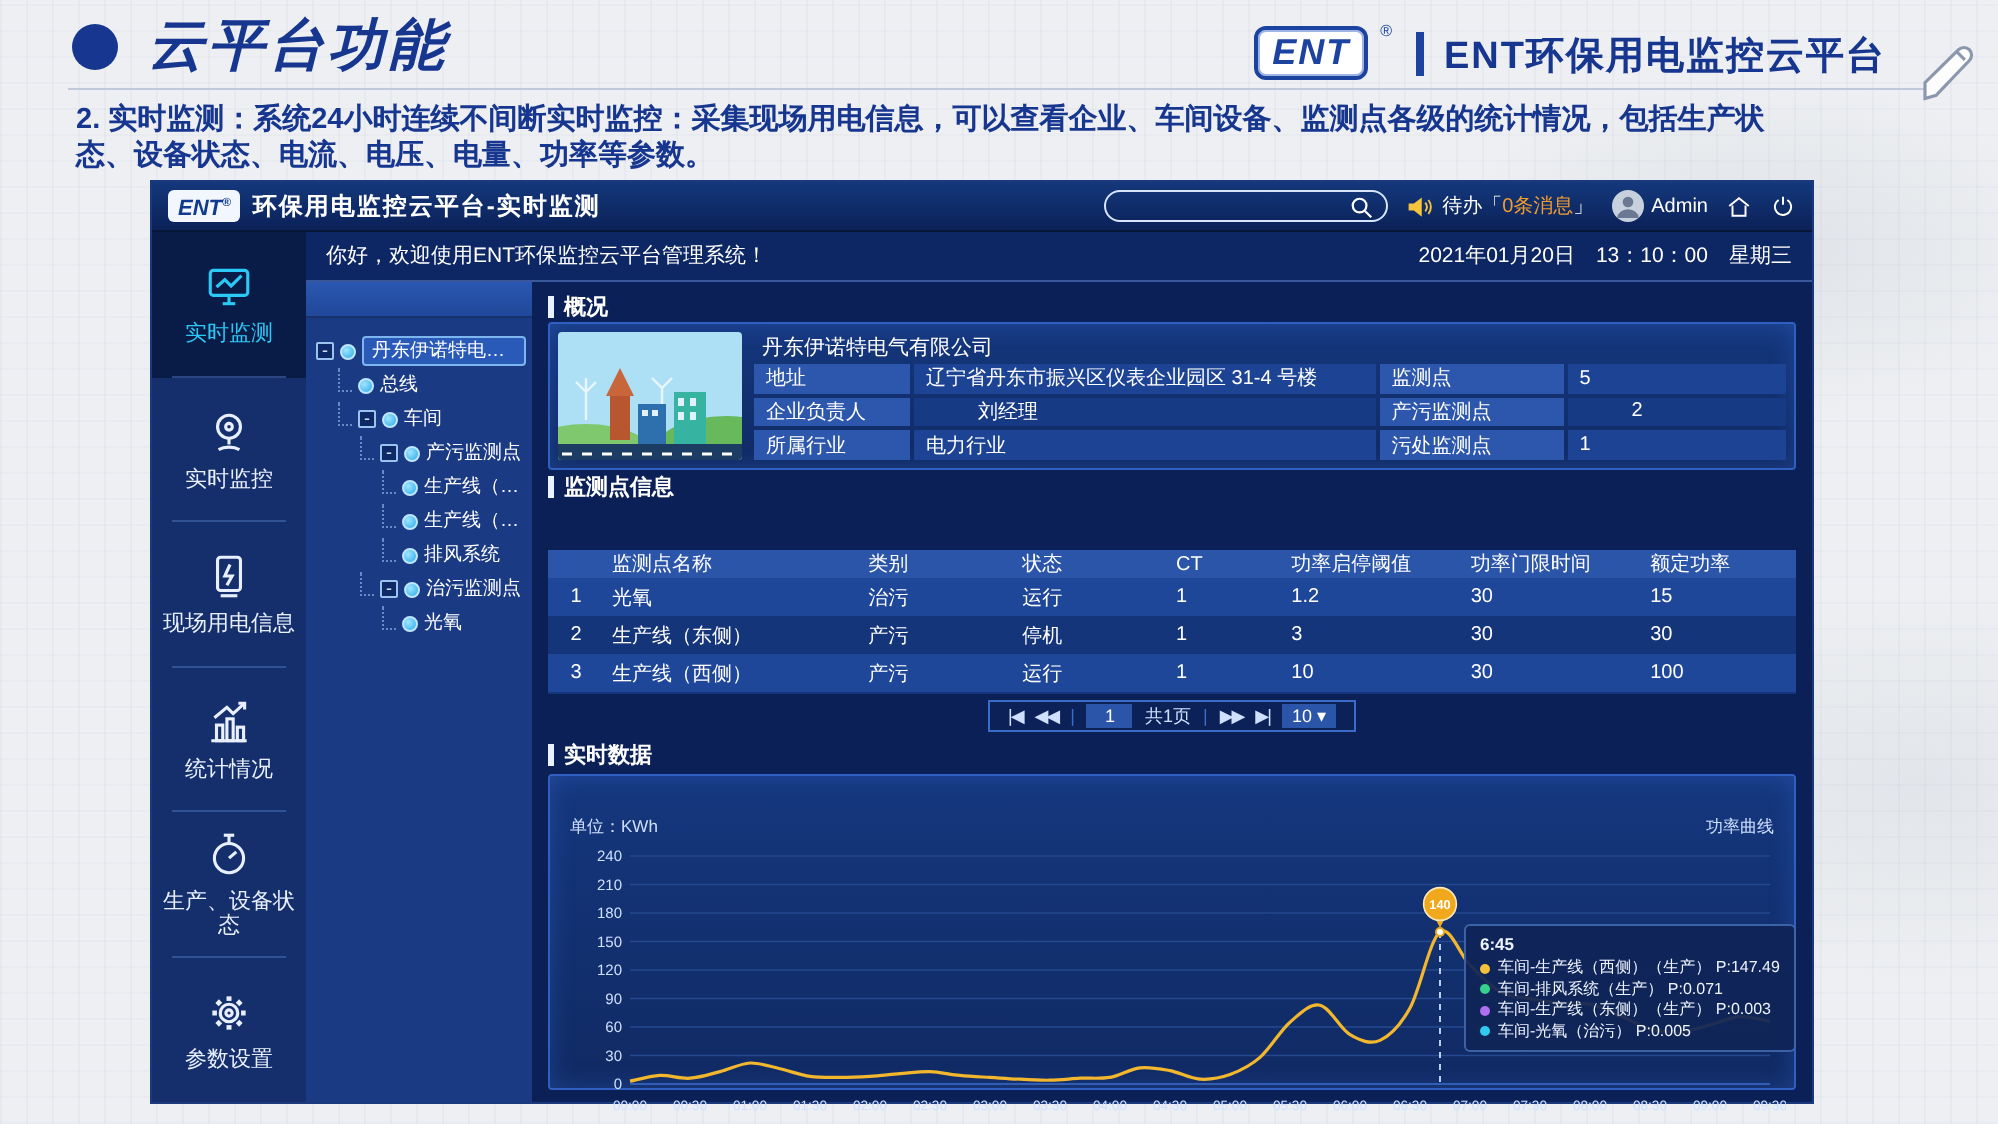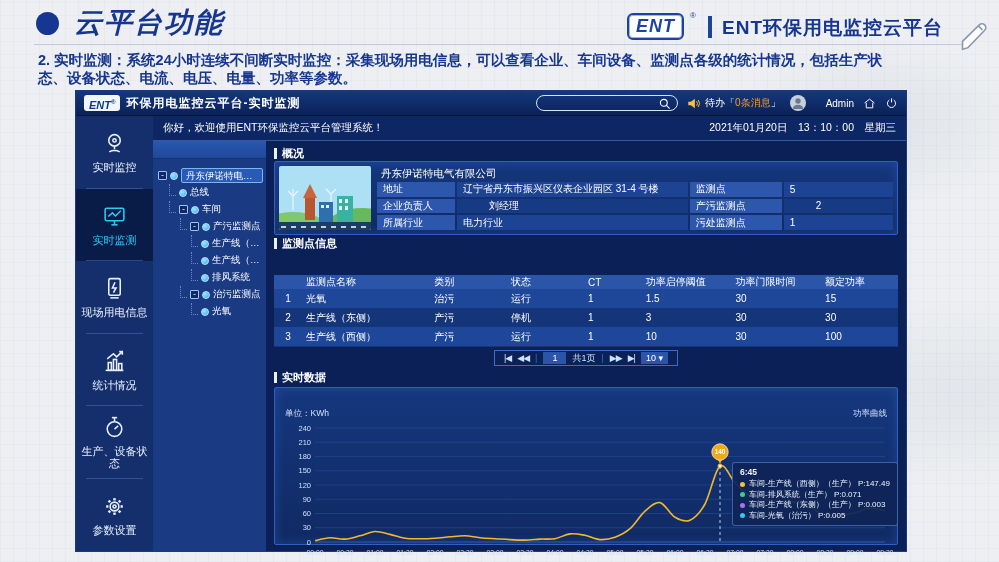--- a/index.html
+++ b/index.html
@@ -41,21 +41,21 @@
   .logo-mini sup { font-size:6px; }
   .app-title { font-weight:bold; font-size:12px; margin-left:6px; letter-spacing:1px; }
   .hspacer { flex:1; }
   .search-pill { width:142px; height:16px; border:1px solid #d7e4ff; border-radius:9px; position:relative; display:flex; align-items:center; }
   .search-pill input { background:transparent; border:none; outline:none; color:#fff; font-size:10px; width:100%; padding:0 22px 0 9px; }
   .search-pill svg { position:absolute; right:6px; top:2px; }
   .hicon { margin-left:9px; display:flex; align-items:center; }
   .todo { margin-left:4px; white-space:nowrap; }
   .todo .cnt { color:#f49d2a; }
   .avatar { width:16px; height:16px; border-radius:50%; background:#c7d0dd; overflow:hidden; margin-left:9px; }
-  .uname { margin-left:20px; }
+  .uname { margin-left:4px; }
 
   .app-body { flex:1; display:flex; min-height:0; }
   
   .sidebar { width:77px; flex:0 0 77px; background:#142f6b; display:flex; flex-direction:column; }
   .side-item { flex:1; display:flex; flex-direction:column; align-items:center; justify-content:center; gap:5px;
     color:#e8efff; font-size:11px; position:relative; cursor:pointer; text-align:center; }
   .side-item::after { content:""; position:absolute; bottom:0; left:10px; right:10px; height:1px; background:rgba(95,135,215,.4); }
   .side-item:last-child::after { display:none; }
   .side-item.active { background:#091b47; color:#2bc9f5; }
   .side-item .lbl { padding:0 2px; line-height:12px; }
@@ -183,37 +183,37 @@
     <span class="hicon">
       <svg width="13" height="13" viewBox="0 0 24 24" fill="none" stroke="#fff" stroke-width="1.8">
           <path d="M8 5.5 a7.5 7.5 0 1 0 8 0"></path>
           <line x1="12" y1="2.5" x2="12" y2="10"></line>
         </svg>
     </span>
   </div>
 
   <div class="app-body">
     <div class="sidebar" id="sidebar">
+        <div class="side-item active">
+          <svg width="25" height="25" viewBox="0 0 24 24" fill="none" stroke="currentColor" stroke-width="1.5">
+            <rect x="3" y="4" width="18" height="12" rx="1.5"></rect>
+            <polyline points="6,12 10,8.5 13,11.5 18,6.5"></polyline>
+            <line x1="9" y1="20" x2="15" y2="20"></line>
+            <line x1="12" y1="16" x2="12" y2="20"></line>
+          </svg>
+          <span class="lbl">实时监测</span>
+        </div>
         <div class="side-item">
           <svg width="25" height="25" viewBox="0 0 24 24" fill="none" stroke="currentColor" stroke-width="1.5">
             <circle cx="12" cy="9" r="5.5"></circle>
             <circle cx="12" cy="9" r="1.6"></circle>
             <line x1="12" y1="14.5" x2="12" y2="17.5"></line>
             <path d="M7 20 a7 4 0 0 1 10 0"></path>
           </svg>
           <span class="lbl">实时监控</span>
-        </div>
-        <div class="side-item active">
-          <svg width="25" height="25" viewBox="0 0 24 24" fill="none" stroke="currentColor" stroke-width="1.5">
-            <rect x="3" y="4" width="18" height="12" rx="1.5"></rect>
-            <polyline points="6,12 10,8.5 13,11.5 18,6.5"></polyline>
-            <line x1="9" y1="20" x2="15" y2="20"></line>
-            <line x1="12" y1="16" x2="12" y2="20"></line>
-          </svg>
-          <span class="lbl">实时监测</span>
         </div>
         <div class="side-item">
           <svg width="25" height="25" viewBox="0 0 24 24" fill="none" stroke="currentColor" stroke-width="1.5">
             <rect x="6.5" y="2.5" width="11" height="16" rx="1.5"></rect>
             <polyline points="12.5,6 10,11.5 13.5,11.5 11,16"></polyline>
             <line x1="8" y1="21" x2="16" y2="21"></line>
           </svg>
           <span class="lbl">现场用电信息</span>
         </div>
         <div class="side-item">
@@ -388,21 +388,21 @@
                 <div class="t-cell">功率门限时间</div>
                 <div class="t-cell">额定功率</div>
               </div>
             <div id="tbody">
                 <div class="t-row t-body-row odd">
                   <div class="t-cell idx">1</div>
                   <div class="t-cell">光氧</div>
                   <div class="t-cell">治污</div>
                   <div class="t-cell">运行</div>
                   <div class="t-cell">1</div>
-                  <div class="t-cell">1.5</div>
+                  <div class="t-cell">1.2</div>
                   <div class="t-cell">30</div>
                   <div class="t-cell">15</div>
                 </div>
                 <div class="t-row t-body-row even">
                   <div class="t-cell idx">2</div>
                   <div class="t-cell">生产线（东侧）</div>
                   <div class="t-cell">产污</div>
                   <div class="t-cell">停机</div>
                   <div class="t-cell">1</div>
                   <div class="t-cell">3</div>

